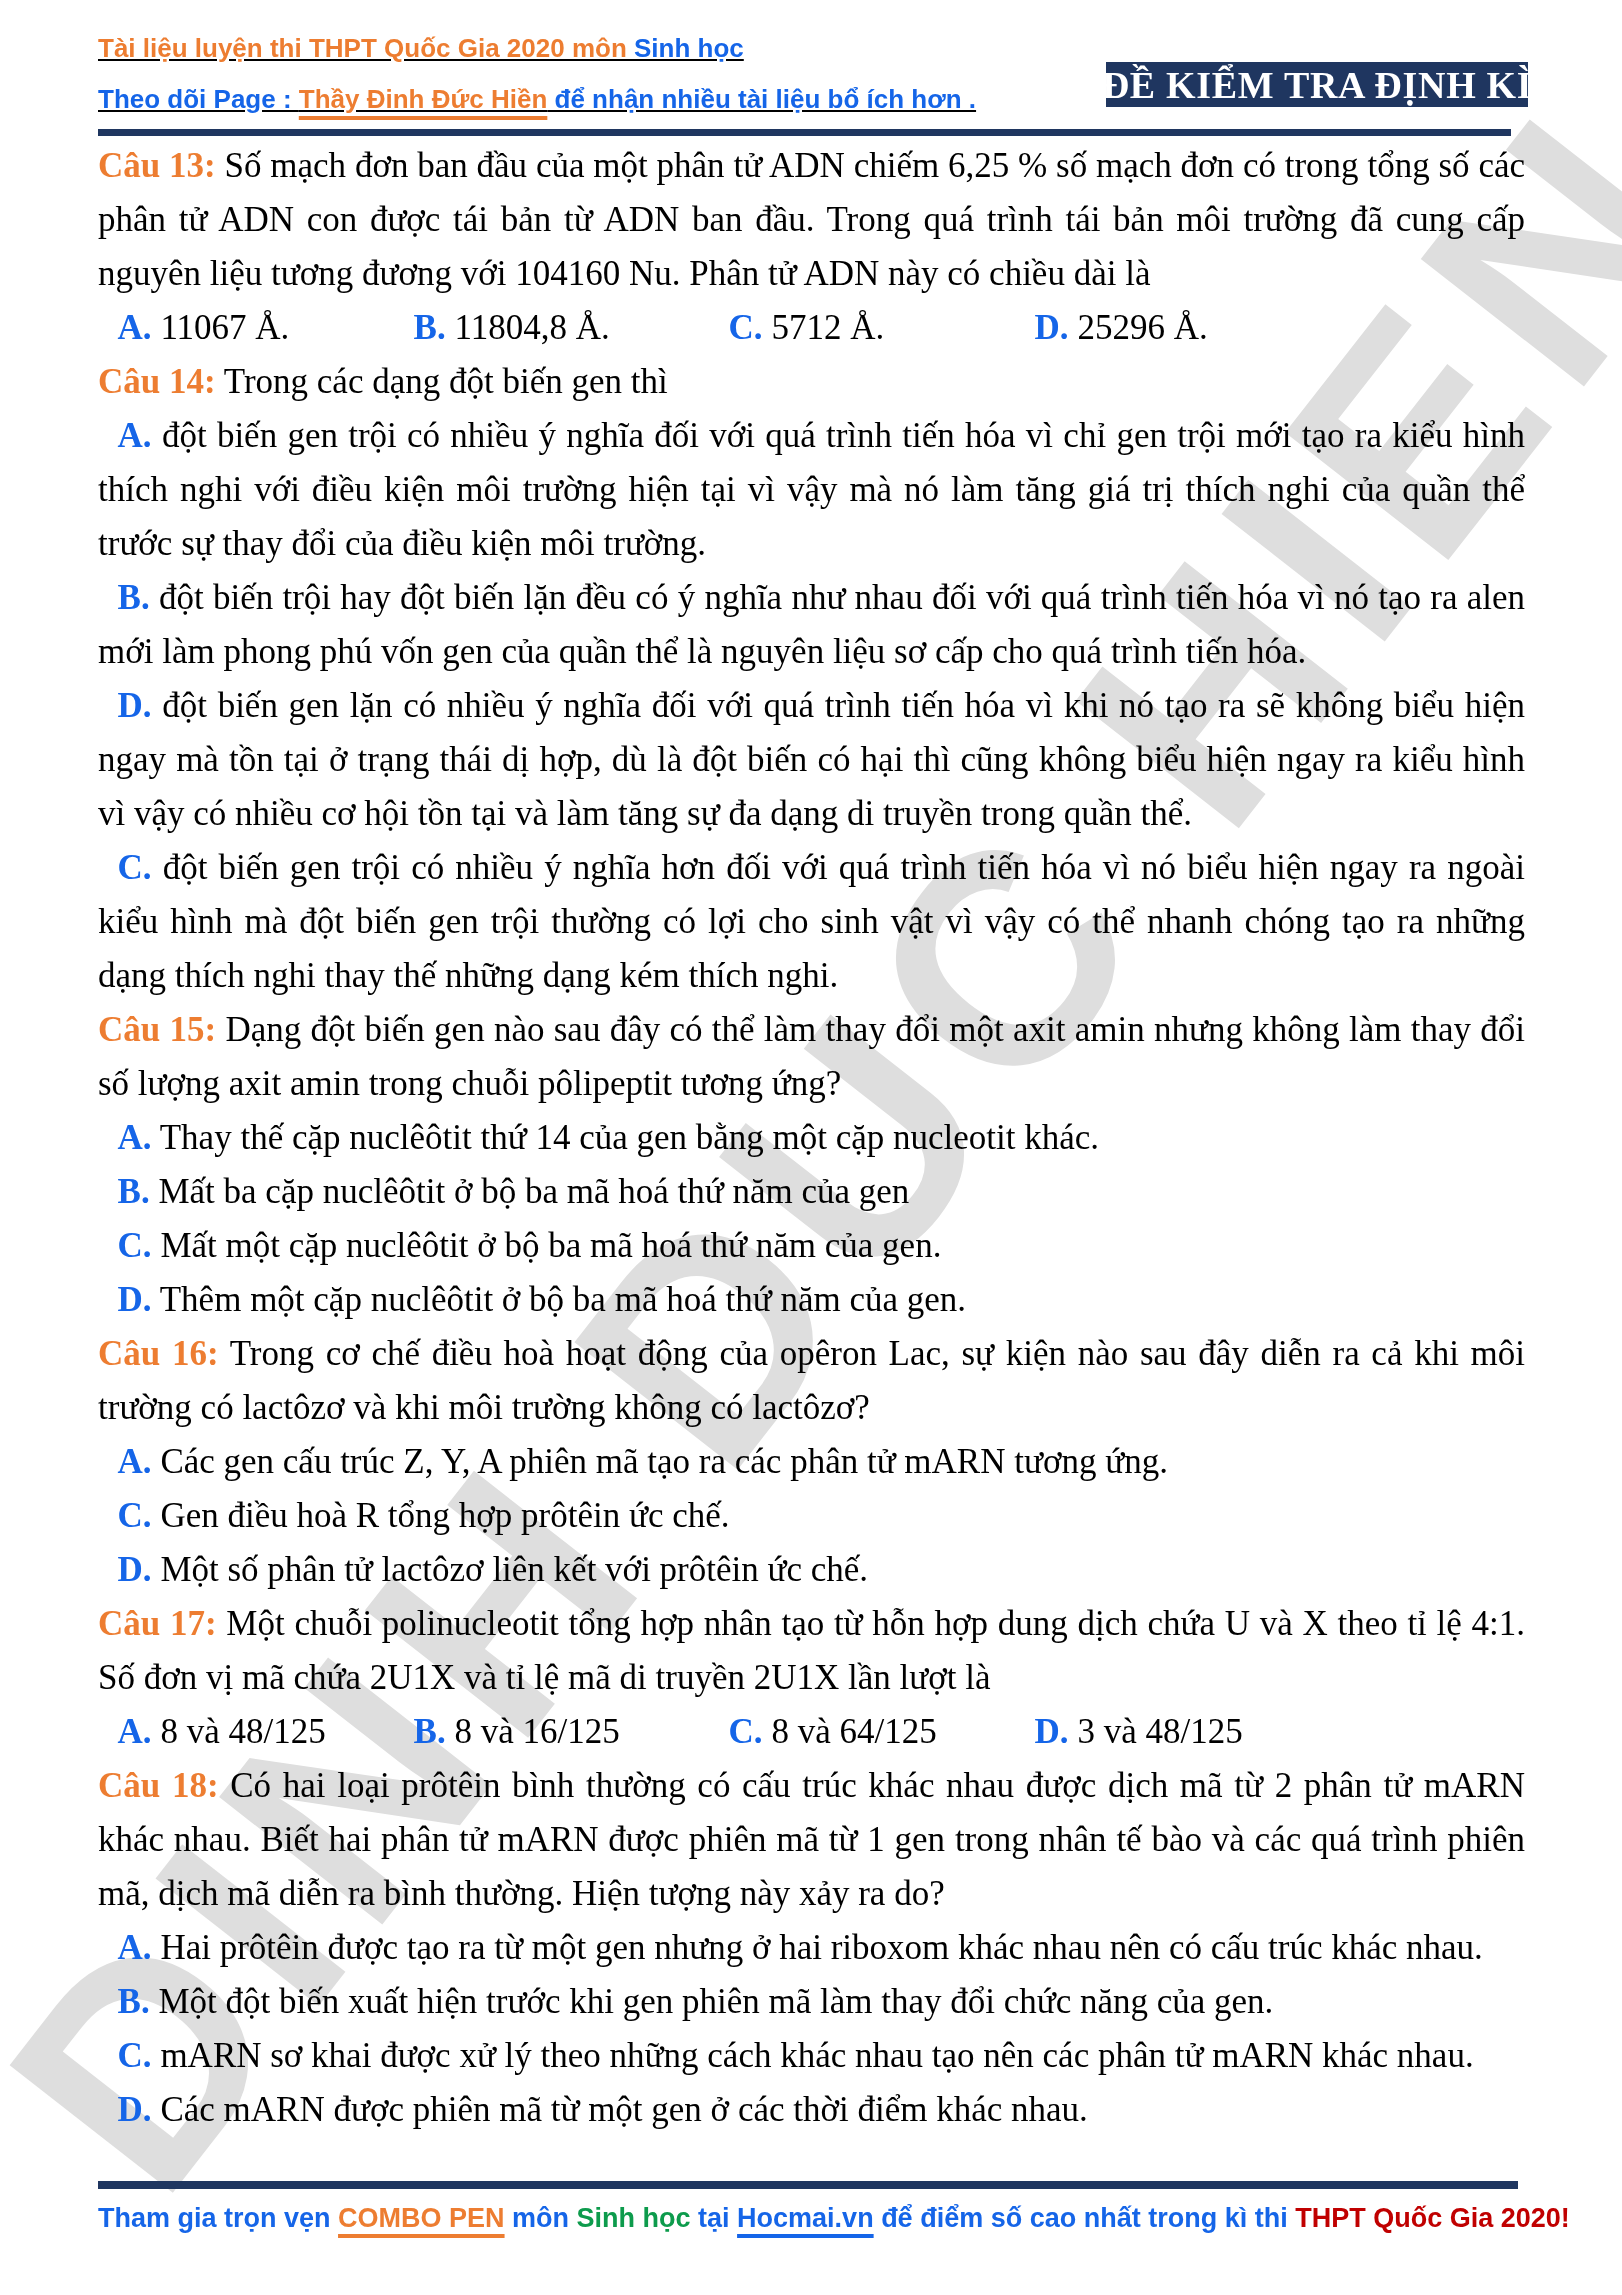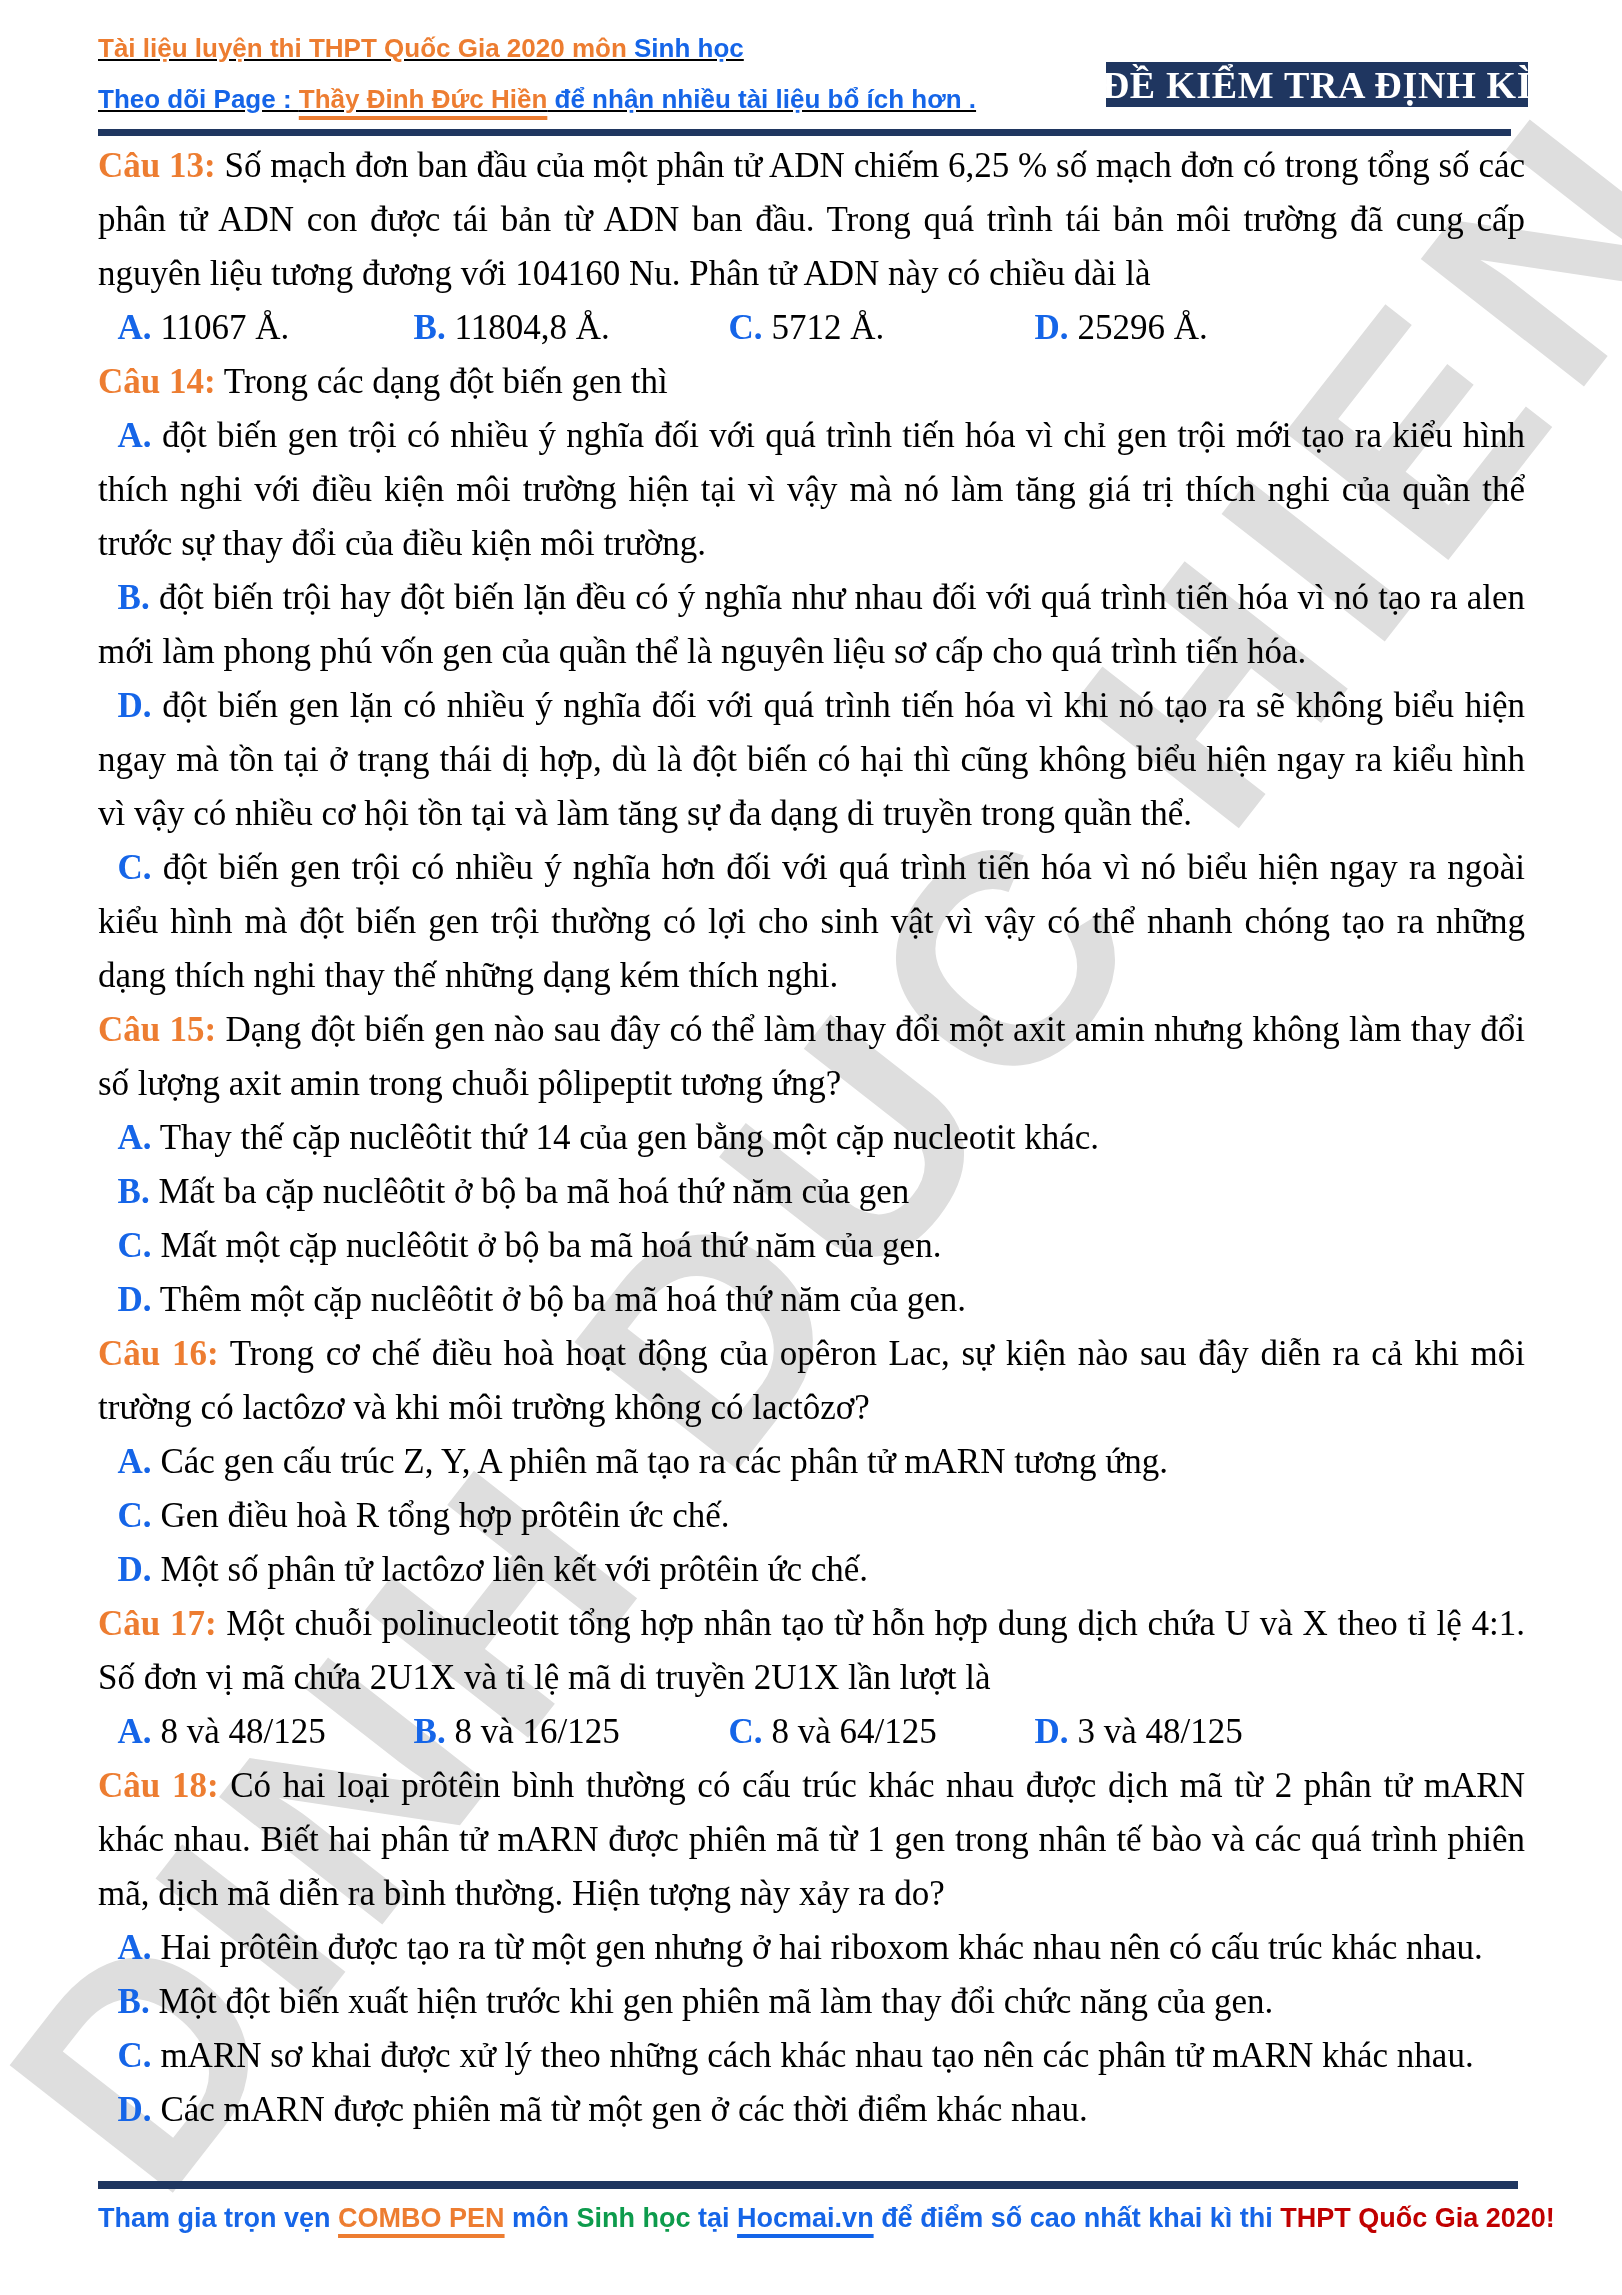--- a/index.html
+++ b/index.html
@@ -148,16 +148,16 @@
       </div>
       <p class="stem"><span class="qlabel">Câu 18:</span> Có hai loại prôtêin bình thường có cấu trúc khác nhau được dịch mã từ 2 phân tử mARN khác nhau. Biết hai phân tử mARN được phiên mã từ 1 gen trong nhân tế bào và các quá trình phiên mã, dịch mã diễn ra bình thường. Hiện tượng này xảy ra do?</p>
       <p class="opt"><span class="letter">A.</span> Hai prôtêin được tạo ra từ một gen nhưng ở hai riboxom khác nhau nên có cấu trúc khác nhau.</p>
       <p class="opt"><span class="letter">B.</span> Một đột biến xuất hiện trước khi gen phiên mã làm thay đổi chức năng của gen.</p>
       <p class="opt"><span class="letter">C.</span> mARN sơ khai được xử lý theo những cách khác nhau tạo nên các phân tử mARN  khác nhau.</p>
       <p class="opt"><span class="letter">D.</span> Các mARN được phiên mã từ một gen ở các thời điểm khác nhau.</p>
     </main>
 
   <div class="rule-bottom"></div>
 
-  <footer class="footer" id="footer-line"><span class="f-blue">Tham gia trọn vẹn </span><span class="f-orange fu">COMBO PEN</span><span class="f-blue"> môn </span><span class="f-green">Sinh học</span><span class="f-blue"> tại </span><span class="f-blue fu">Hocmai.vn</span><span class="f-blue"> để điểm số cao nhất khai kì thi </span><span class="f-red">THPT Quốc Gia 2020!</span></footer>
+  <footer class="footer" id="footer-line"><span class="f-blue">Tham gia trọn vẹn </span><span class="f-orange fu">COMBO PEN</span><span class="f-blue"> môn </span><span class="f-green">Sinh học</span><span class="f-blue"> tại </span><span class="f-blue fu">Hocmai.vn</span><span class="f-blue"> để điểm số cao nhất trong kì thi </span><span class="f-red">THPT Quốc Gia 2020!</span></footer>
 
 </div>
 
 
 </body></html>

